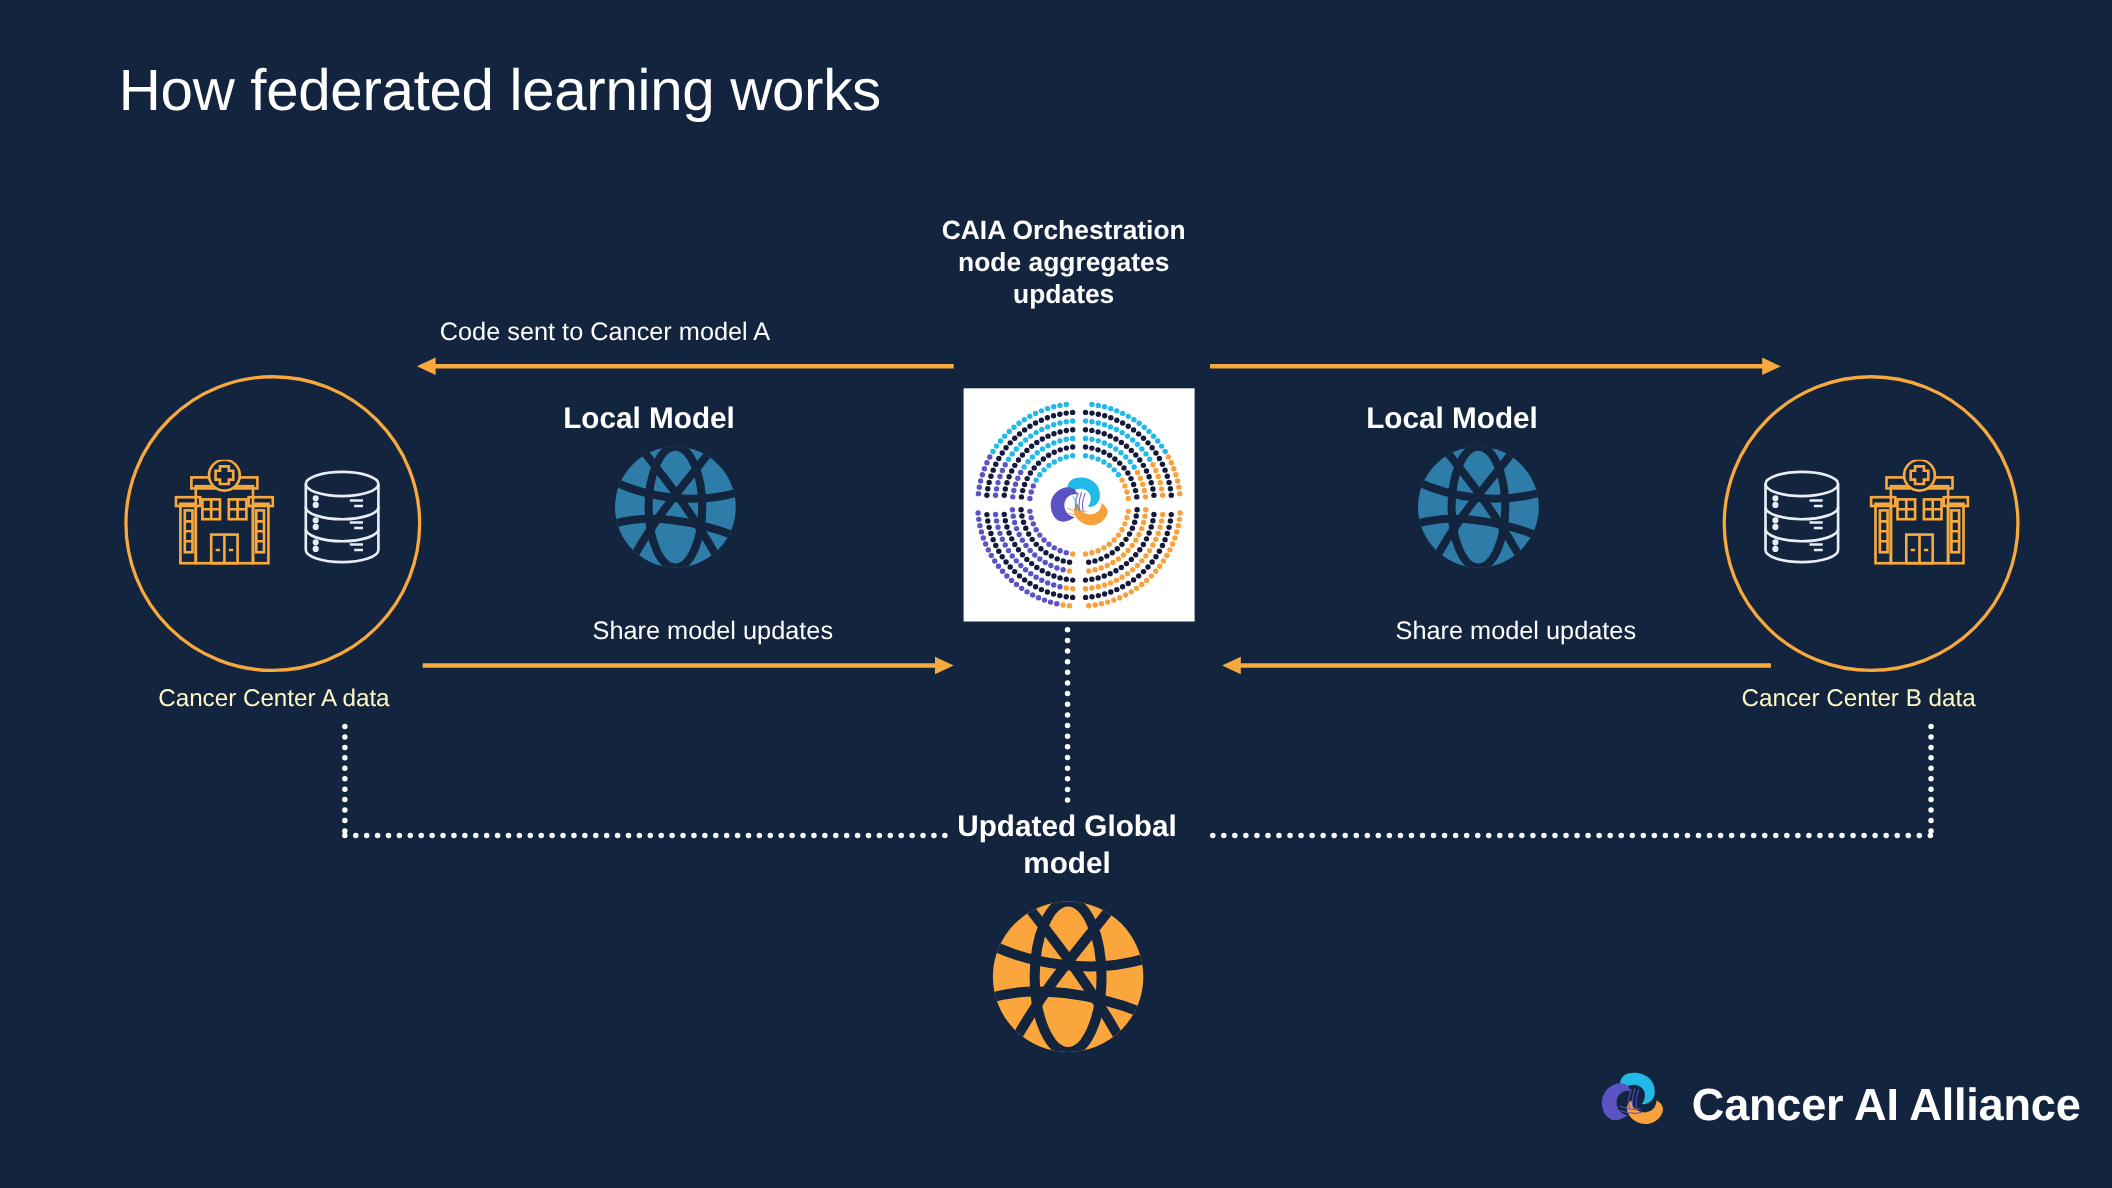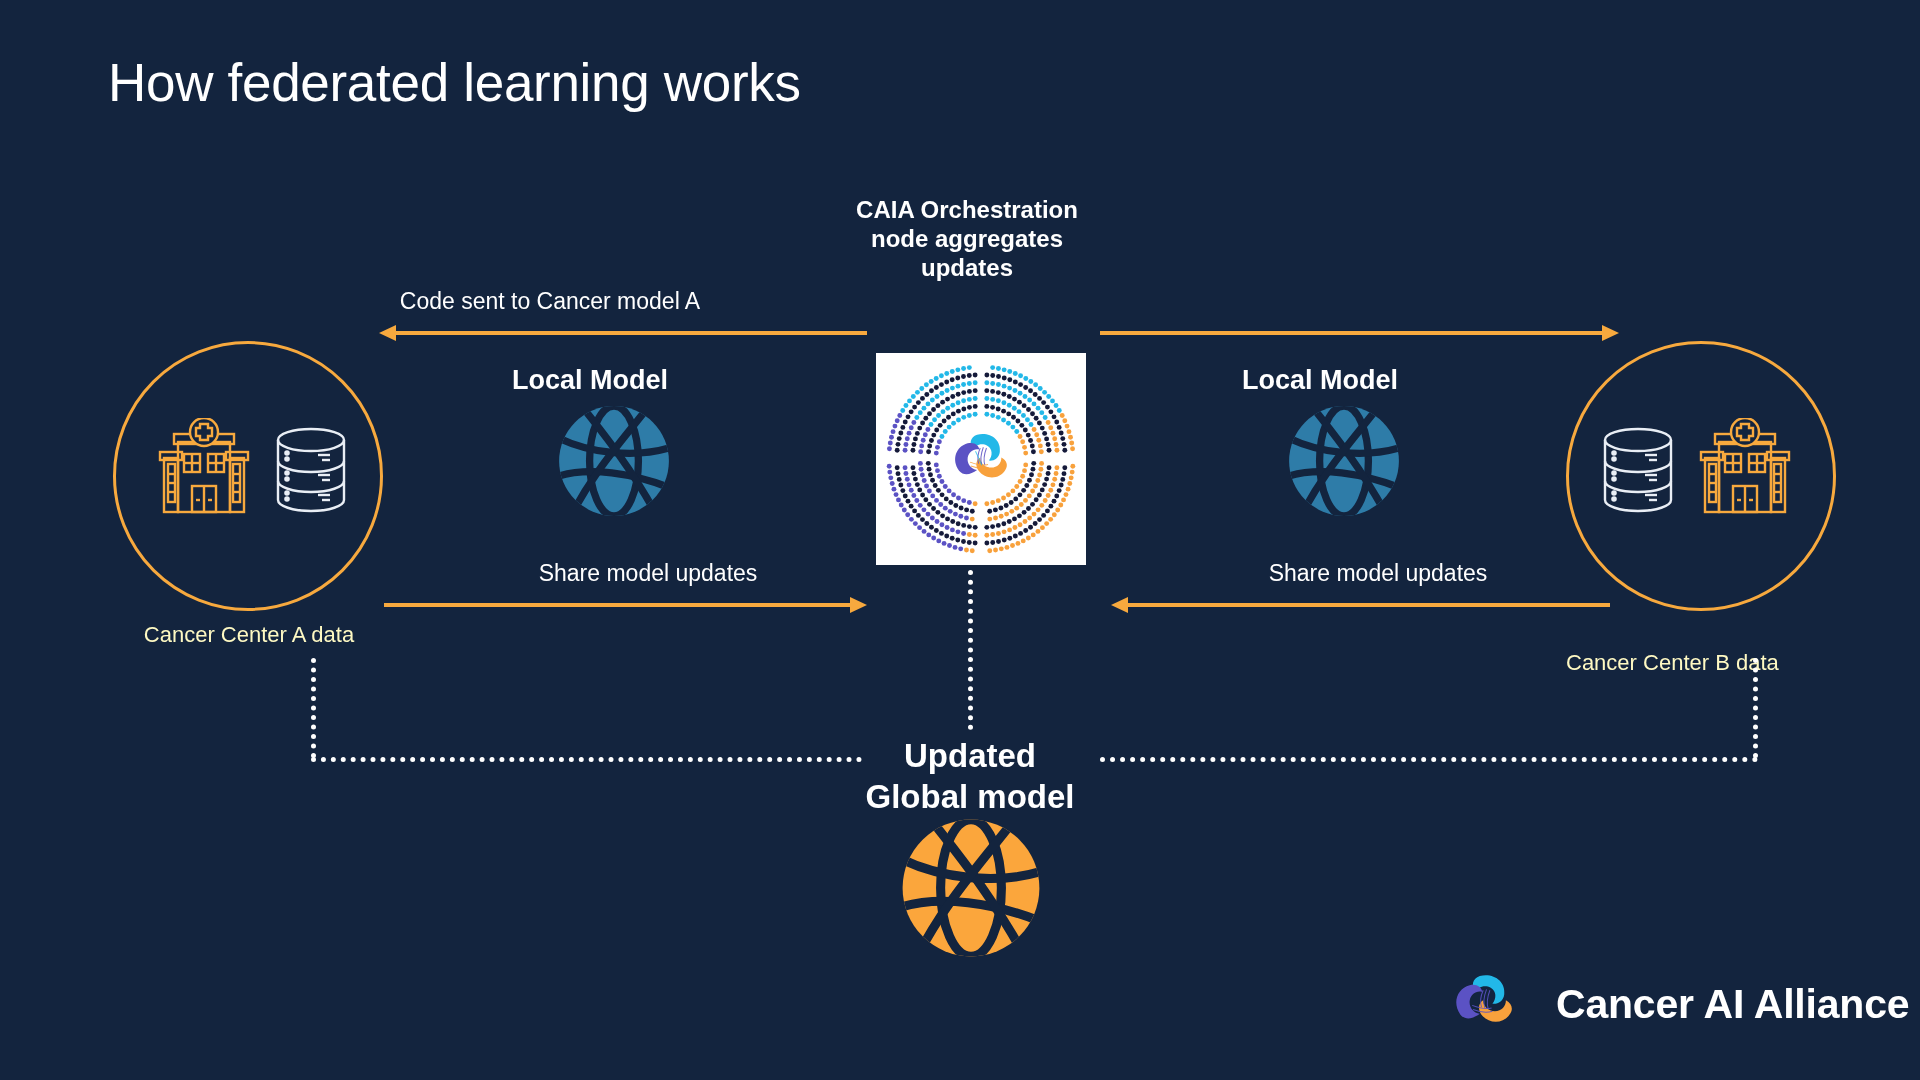--- a/index.html
+++ b/index.html
@@ -38,21 +38,21 @@
     position:absolute; inset:0; display:flex; align-items:center;
     justify-content:center; gap:6px;
   }
 
   
   .center-label{
     position:absolute; font-size:22px; font-weight:normal; color:#fef9c3;
     white-space:nowrap;
   }
   #label-center-a{ left:104px; top:622px; width:290px; text-align:center; }
-  #label-center-b{ left:1566px; top:622px; width:290px; text-align:left;margin-top:28px; }
+  #label-center-b{ left:1506px; top:622px; width:290px; text-align:right; }
 
   
   .arrow-label{
     position:absolute; font-size:23px; font-weight:400; color:#FFFFFF;
     white-space:nowrap; text-align:center;
   }
   .arrow-svg{ position:absolute; }
 
   
   .local-model-label{
@@ -77,28 +77,28 @@
   .dotted-v{
     position:absolute; width:0; border-left:5px dotted #FFFFFF;
   }
   .dotted-h{
     position:absolute; height:0; border-top:5px dotted #FFFFFF;
   }
 
   
   #updated-global-label{
     position:absolute; left:855px; top:735px; width:230px;
-    text-align:center; font-size:33px; font-weight:bold; line-height:1.25;
+    text-align:center; font-size:27px; font-weight:bold; line-height:1.25;
     color:#FFFFFF;
   }
 
   
   #brand{
     position:absolute; left:1430px; top:948px;
-    display:flex; align-items:center; gap:18px;
+    display:flex; align-items:center; 
   }
   #brand-name{
     font-size:41px; font-weight:bold; color:#FFFFFF; white-space:nowrap;
     letter-spacing:-0.2px;
   }
 </style>
 </head>
 <body>
 
 <div class="stage">

